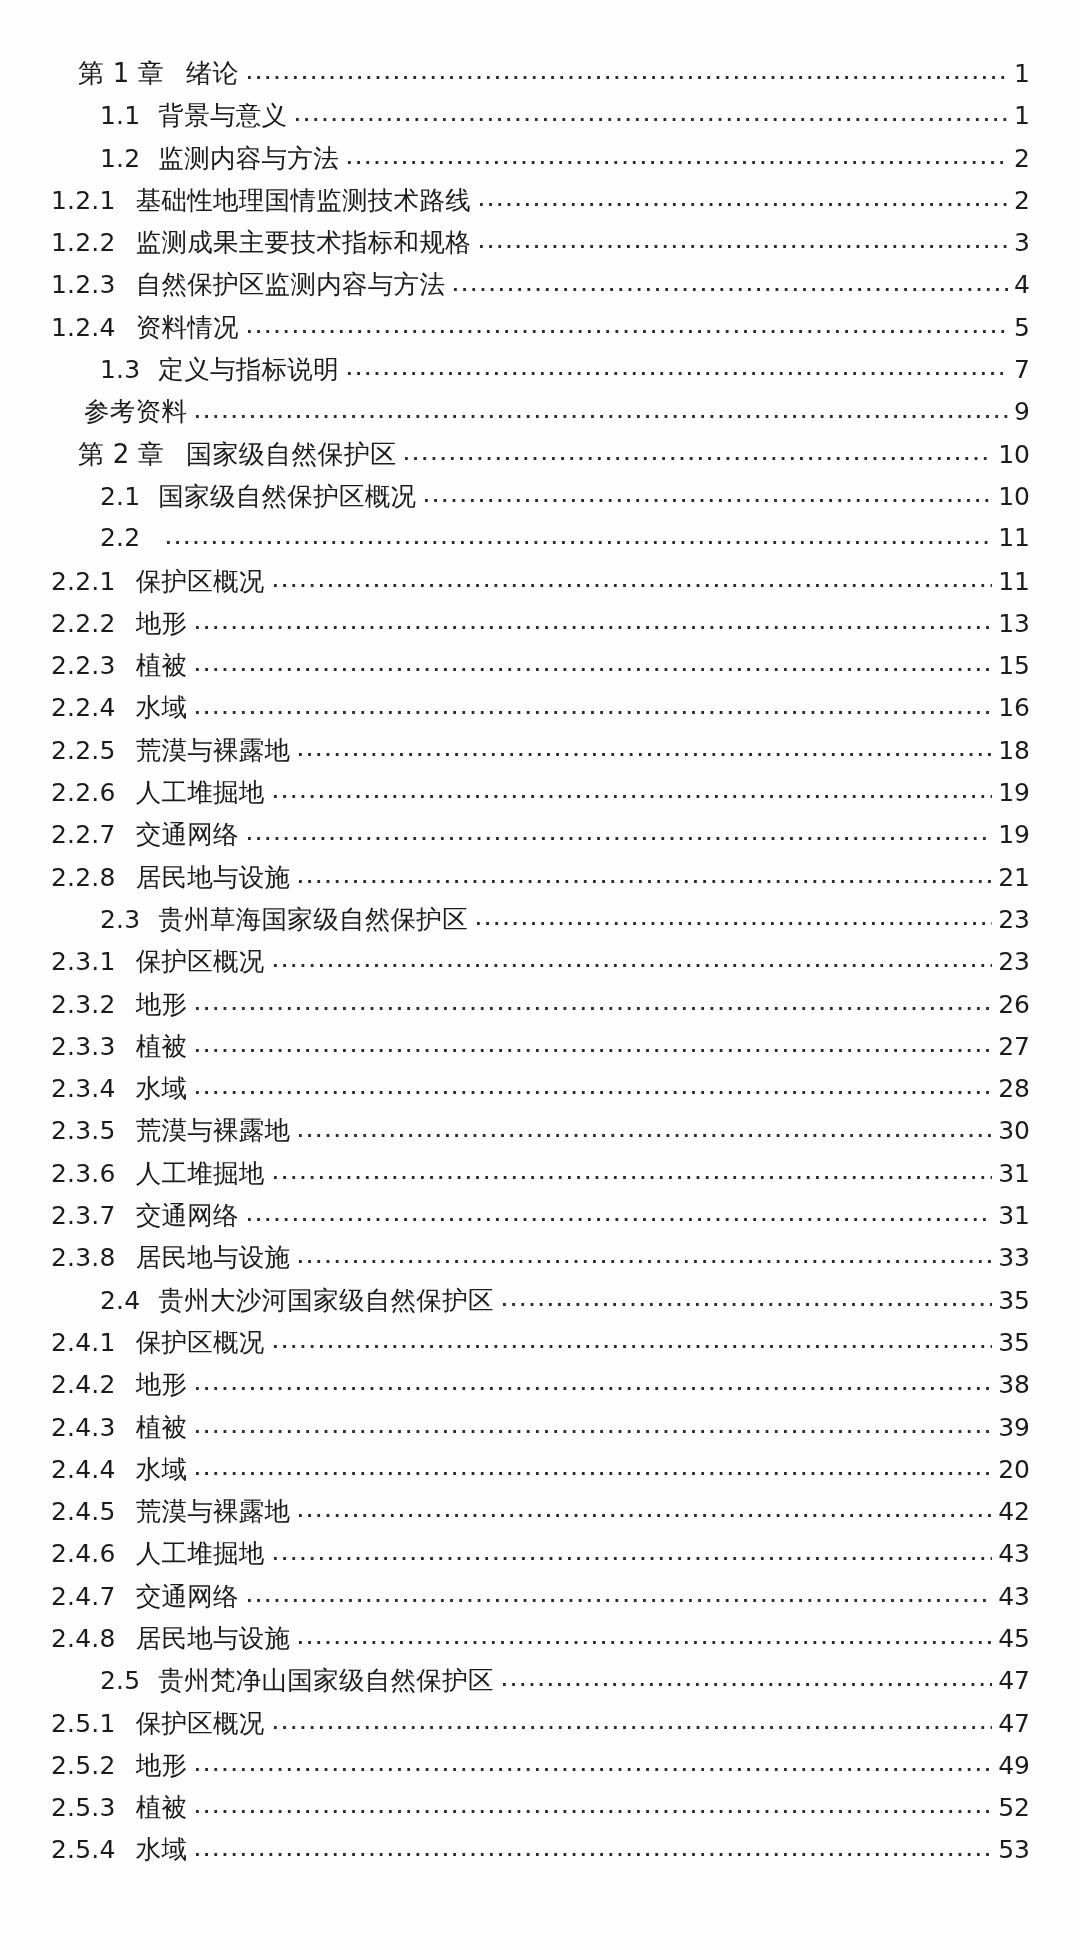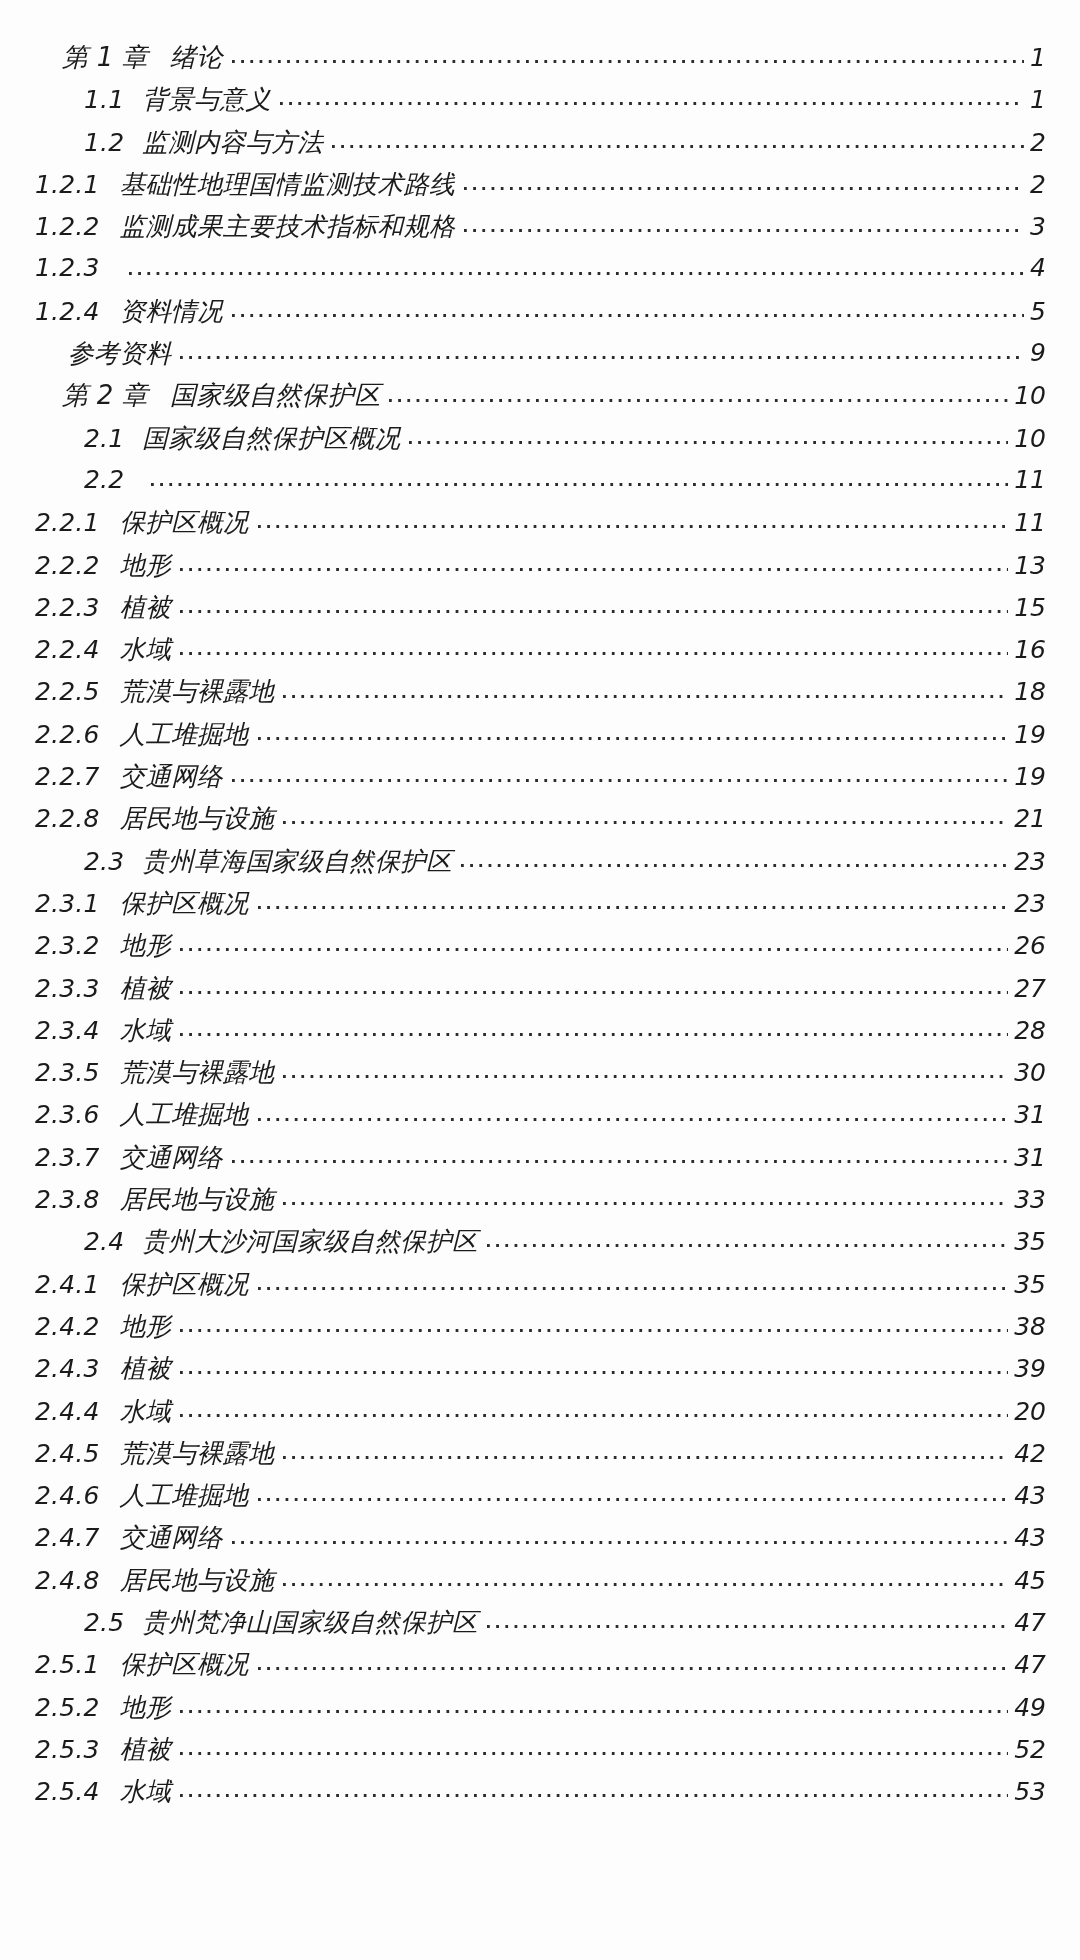--- a/index.html
+++ b/index.html
@@ -23,23 +23,22 @@
     top: 0;
     width: 1080px;
     height: 1960px;
     background: #fdfdfd;
     box-sizing: border-box;
     padding: 36px 0 0 0;
   }
 
   .toc-list {
     list-style: none;
-    margin: 0;
+    margin: 16px;
     padding: 0;
-    font-style: italic;
   }
 
   .toc-entry {
     display: flex;
     align-items: baseline;
     width: 100%;
     box-sizing: border-box;
     padding-right: 34px;
     height: 42.3px;
     line-height: 42.3px;
@@ -86,21 +85,21 @@
     font-size: 25px;
     color: #1b1b1b;
     text-align: right;
     font-variant-numeric: lining-nums;
   }
 
   
   .lvl-chapter  { padding-left: 62px; }
   .lvl-section  { padding-left: 84px; }
   .lvl-sub      { padding-left: 35px; }
-  .lvl-plain    { padding-left: 68px; align-items: flex-end; }
+  .lvl-plain    { padding-left: 68px; }
 
   
   .lvl-chapter .entry-number { margin-right: 22px; }
   .lvl-section .entry-number { margin-right: 18px; }
   .lvl-sub     .entry-number { margin-right: 20px; }
 
   
   .lvl-chapter .entry-title { font-size: 26px; }
   .lvl-chapter .entry-number { font-size: 26px; }
 </style>
@@ -134,28 +133,35 @@
     <span class="entry-page">2</span>
   </li>
       <li class="toc-entry lvl-sub">
     <span class="entry-number">1.2.2</span>
     <span class="entry-title">监测成果主要技术指标和规格</span>
     <span class="entry-leader"></span>
     <span class="entry-page">3</span>
   </li>
       <li class="toc-entry lvl-sub">
     <span class="entry-number">1.2.3</span>
+    <span class="entry-title">自然保护区监测内容与方法</span>
     <span class="entry-leader"></span>
     <span class="entry-page">4</span>
   </li>
       <li class="toc-entry lvl-sub">
     <span class="entry-number">1.2.4</span>
     <span class="entry-title">资料情况</span>
     <span class="entry-leader"></span>
     <span class="entry-page">5</span>
+  </li>
+      <li class="toc-entry lvl-section">
+    <span class="entry-number">1.3</span>
+    <span class="entry-title">定义与指标说明</span>
+    <span class="entry-leader"></span>
+    <span class="entry-page">7</span>
   </li>
       <li class="toc-entry lvl-plain">
 
     <span class="entry-title">参考资料</span>
     <span class="entry-leader"></span>
     <span class="entry-page">9</span>
   </li>
       <li class="toc-entry lvl-chapter">
     <span class="entry-number">第 2 章</span>
     <span class="entry-title">国家级自然保护区</span>

